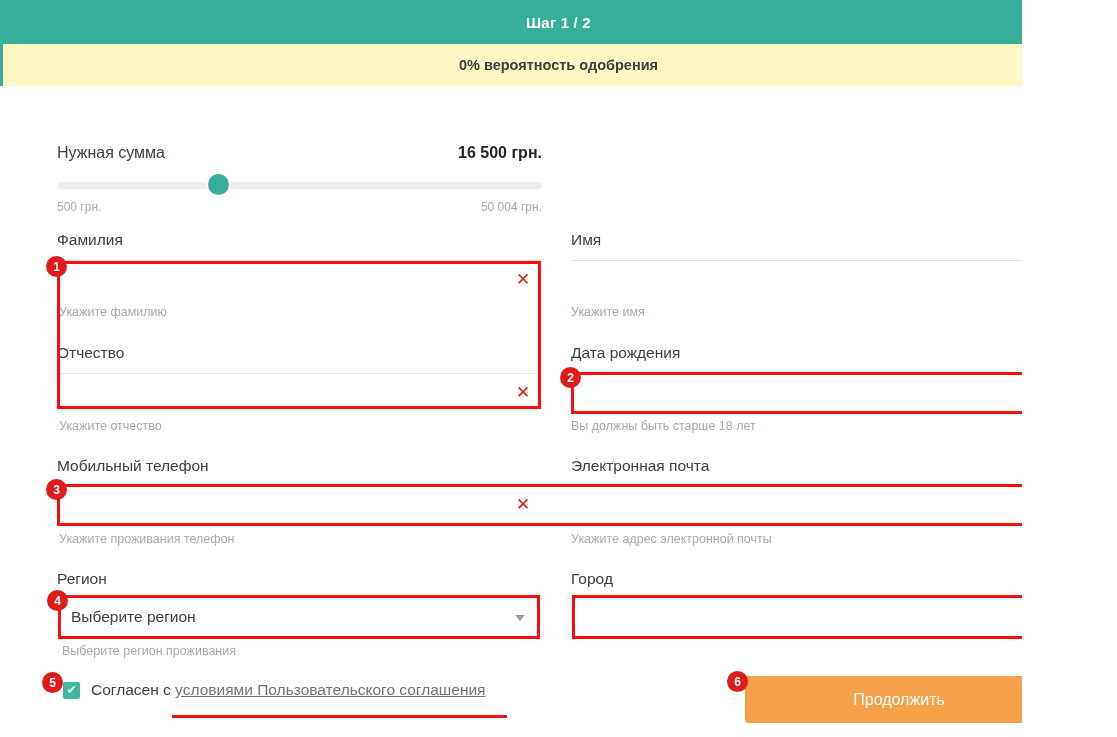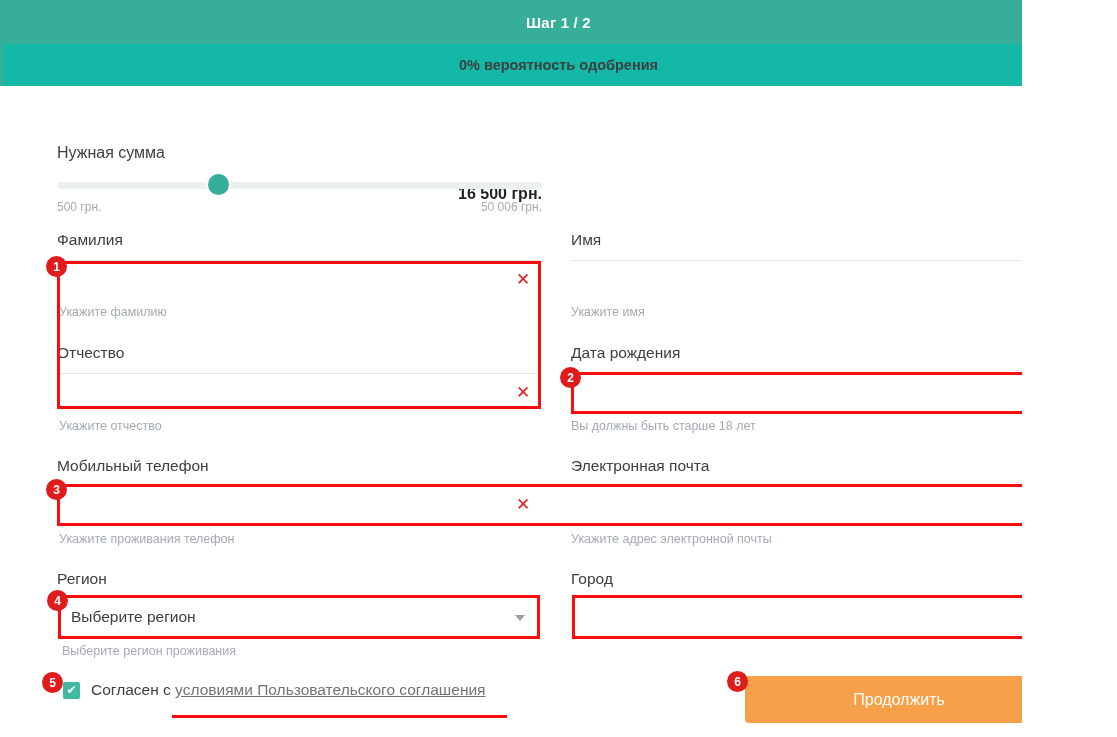--- a/index.html
+++ b/index.html
@@ -14,41 +14,40 @@
 
   
   .step-header{
     position:absolute;left:0;top:0;width:1117px;height:44px;
     background:#37ae99;color:#ffffff;
     display:flex;align-items:center;justify-content:center;
     font-size:15px;font-weight:bold;letter-spacing:.2px;
   }
   .approval-bar{
     position:absolute;left:0;top:44px;width:1117px;height:42px;
-    background:#14b8a6;color:#3c4043;
+    background:#fef9c3;color:#3c4043;
     display:flex;align-items:center;justify-content:center;
     font-size:14.5px;font-weight:bold;
     border-bottom:1px solid #e3eeea;
   }
   .left-rule{
     position:absolute;left:0;top:44px;width:3px;height:693px;background:#37ae99;
   }
 
   
   .content{position:absolute;left:0;top:86px;width:1117px;height:651px;background:#fff;}
 
   
   .amount-row{position:absolute;left:57px;top:58px;width:485px;}
   .amount-label{
     position:absolute;left:0;top:0;font-size:16px;color:#3c4043;
   }
   .amount-value{
     position:absolute;right:0;top:0;font-size:16px;font-weight:bold;color:#1f2326;
     white-space:nowrap;
-    margin-top:41px;
   }
   .slider-track{
     position:absolute;left:0;top:38px;width:485px;height:7px;
     background:#eceff0;border-radius:4px;
   }
   .slider-handle{
     position:absolute;left:151px;top:30px;width:21px;height:21px;
     background:#37ae99;border-radius:50%;
     box-shadow:0 0 0 2px rgba(255,255,255,.9);
     cursor:pointer;
@@ -143,21 +142,21 @@
   <div class="left-rule"></div>
 
   <div class="content">
 
     <div class="amount-row">
       <div class="amount-label">Нужная сумма</div>
       <div class="amount-value">16 500 грн.</div>
       <div class="slider-track"></div>
       <div class="slider-handle"></div>
       <div class="slider-min">500 грн.</div>
-      <div class="slider-max">50 006 грн.</div>
+      <div class="slider-max">50 004 грн.</div>
     </div>
 
     <div class="fld-label" style="left:57px;top:145px;">Фамилия</div>
     <div class="fld-input" style="left:57px;top:174px;width:484px;">
       <input type="text" value="" style="">
       <div class="clear-x">✕</div>
     </div>
     <div class="hint" style="left:59px;top:219px;">Укажите фамилию</div>
 
     <div class="fld-label" style="left:571px;top:145px;">Имя</div>

